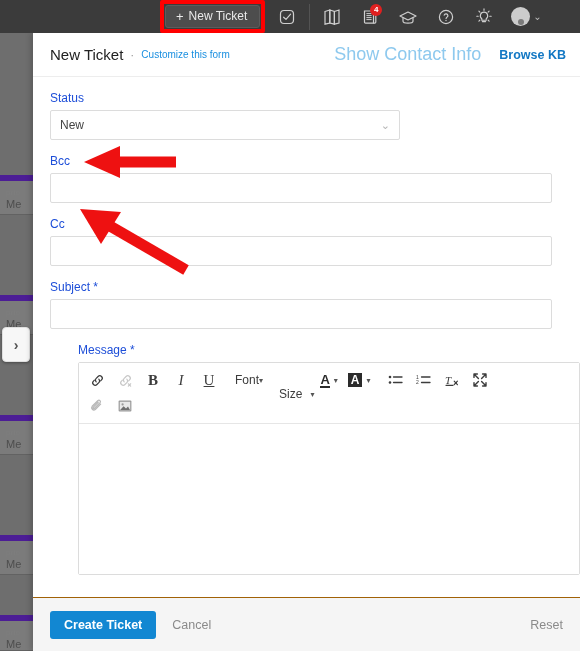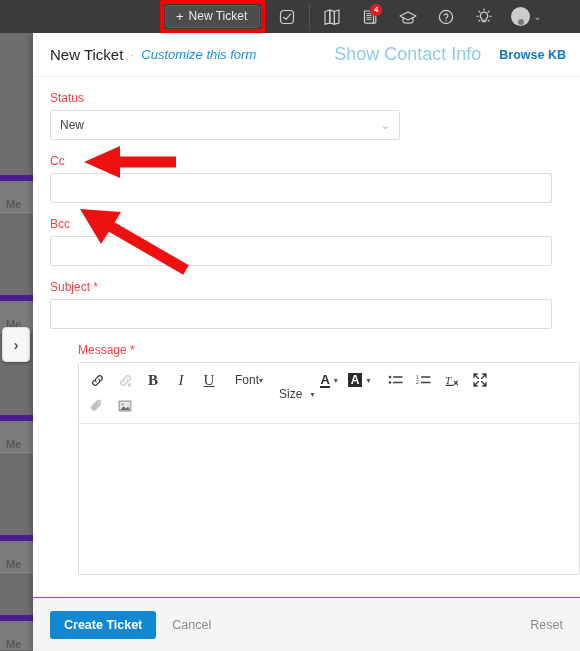--- a/index.html
+++ b/index.html
@@ -110,33 +110,33 @@
     box-shadow: -2px 0 6px rgba(0,0,0,.20);
   }
   .panel-head {
     height: 44px; flex: 0 0 44px;
     display: flex; align-items: center;
     padding: 0 14px 0 17px;
     border-bottom: 1px solid #ededed;
   }
   .panel-title { font-size: 15px; color: #222; }
   .dot-sep { color: #9a9a9a; margin: 0 7px; font-size: 12px; }
-  .link-customize { color: #1a8fe0; font-size: 13px; cursor: pointer; font-style: italic; }
+  .link-customize { color: #1a8fe0; font-size: 10px; cursor: pointer; }
   .head-right { margin-left: auto; display: flex; align-items: center; gap: 18px; }
   .link-contact { color: #8ec9ee; font-size: 18px; cursor: pointer; }
   .link-kb { color: #1378c4; font-size: 12.5px; font-weight: bold; cursor: pointer; }
 
   .panel-body {
     flex: 1 1 auto;
     padding: 14px 17px 0 17px;
     overflow: hidden;
     position: relative;
   }
   .field-label {
-    font-size: 12px; color: #ef4444; margin-bottom: 5px; display: block;
+    font-size: 12px; color: #1d4ed8; margin-bottom: 5px; display: block;
   }
   .field { margin-bottom: 14px; }
   .text-input {
     width: 502px; height: 30px;
     border: 1px solid #dcdcdc; border-radius: 2px;
     background: #fff;
     font-family: "Liberation Sans", sans-serif;
     font-size: 12px; color: #333;
     padding: 0 9px;
     outline: none;
@@ -364,26 +364,26 @@
 
       <div class="field">
         <label class="field-label">Status</label>
         <div class="select-box">
           <span>New</span>
           <span class="caret">⌄</span>
         </div>
       </div>
 
       <div class="field">
-        <label class="field-label">Cc</label>
+        <label class="field-label">Bcc</label>
         <input class="text-input" type="text" value="" placeholder="" style="">
       </div>
 
       <div class="field">
-        <label class="field-label">Bcc</label>
+        <label class="field-label">Cc</label>
         <input class="text-input" type="text" value="" placeholder="" style="">
       </div>
 
       <div class="field">
         <label class="field-label">Subject *</label>
         <input class="text-input" type="text" value="" placeholder="" style="">
       </div>
 
       <div class="field" style="margin-bottom:0;padding-left:28px;">
         <label class="field-label">Message *</label>

